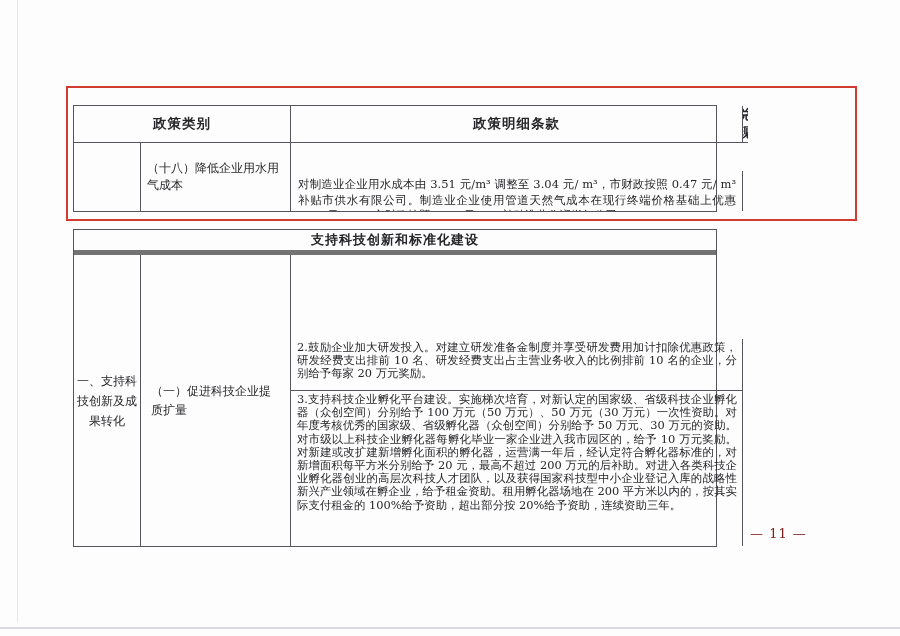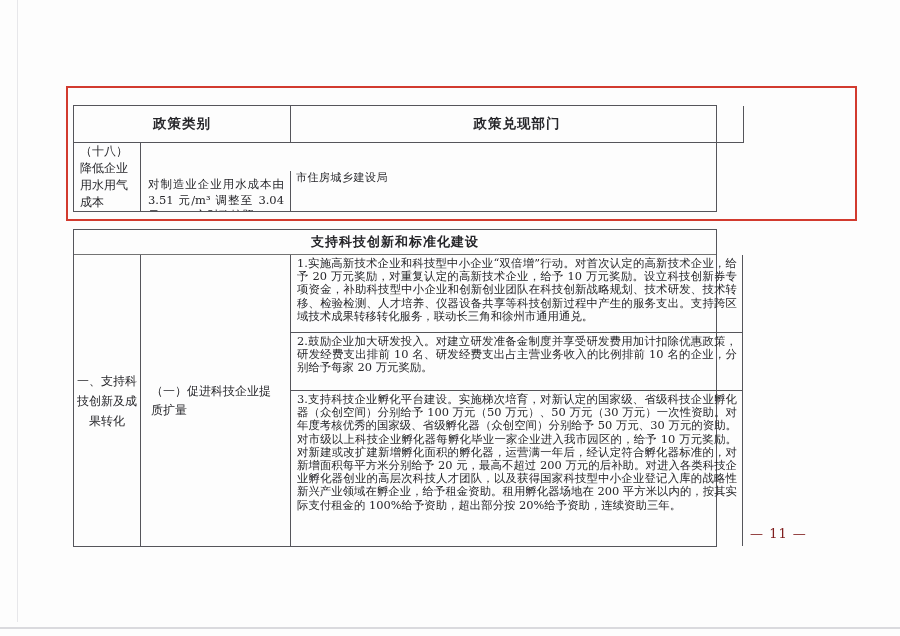--- a/index.html
+++ b/index.html
@@ -46,21 +46,21 @@
     text-align:justify;
     margin-top:28px;
   }
   .cell-dept {
     display:flex; align-items:center;
     font-size:11px; padding-left:5px; letter-spacing:0.5px;
   }
 
   .t2 { top:229px; }
   .t2-title {
-    height:25px; border-bottom:1px solid #737373; box-sizing:border-box;
+    height:25px; border-bottom:5px solid #737373; box-sizing:border-box;
     display:flex; align-items:center; justify-content:center;
     font-weight:bold; font-size:13px; letter-spacing:1px;
   }
   .t2-body {
     display:grid;
     grid-template-columns:67px 150px 452px 1fr;
     grid-template-rows:78px 58px 155px;
   }
   .cell-cat1 {
     grid-column:1; grid-row:1 / 4;
@@ -92,40 +92,40 @@
 
 <div>
 
   <div class="scan-edge-left"></div>
   <div class="scan-edge-bottom"></div>
 
   <div class="redbox"></div>
 
   <div class="tbl t1">
     <div class="cell th h-cat br bb">政策类别</div>
+    <div class="cell th br bb">政策明细条款</div>
     <div class="cell th bb">政策兑现部门</div>
 
     <div class="cell br"></div>
     <div class="cell cell-cat br">
       <span>（十八）降低企业用水用气成本</span>
     </div>
     <div class="cell cell-detail-top br">对制造业企业用水成本由 3.51 元/m³ 调整至 3.04 元/ m³，市财政按照 0.47 元/ m³ 补贴市供水有限公司。制造业企业使用管道天然气成本在现行终端价格基础上优惠 0.12 元/ m³，市财政按照 0.12 元/ m³ 补贴淮北华润燃气公司。</div>
     <div class="cell cell-dept">
       <span>市住房城乡建设局</span>
     </div>
   </div>
 
   <div class="tbl t2">
     <div class="t2-title">支持科技创新和标准化建设</div>
     <div class="t2-body">
       <div class="cell cell-cat1 br">一、支持科技创新及成果转化</div>
       <div class="cell cell-cat2 br">（一）促进科技企业提质扩量</div>
 
-      <div class="cell item br bb" style="grid-row:1;">1.实施高新技术企业和科技型中小企业“双倍增”行动。对首次认定的高新技术企业，给予 20 万元奖励，对重复认定的高新技术企业，给予 10 万元奖励。设立科技创新券专项资金，补助科技型中小企业和创新创业团队在科技创新战略规划、技术研发、技术转移、检验检测、人才培养、仪器设备共享等科技创新过程中产生的服务支出。支持跨区域技术成果转移转化服务，联动长三角和徐州市通用通兑。</div>
-      <div class="cell item br bb" style="grid-row:2;">2.鼓励企业加大研发投入。对建立研发准备金制度并享受研发费用加计扣除优惠政策，研发经费支出排前 10 名、研发经费支出占主营业务收入的比例排前 10 名的企业，分别给予每家 20 万元奖励。</div>
+      <div class="cell item br bb" style="grid-row:2;margin-top:6px;">2.鼓励企业加大研发投入。对建立研发准备金制度并享受研发费用加计扣除优惠政策，研发经费支出排前 10 名、研发经费支出占主营业务收入的比例排前 10 名的企业，分别给予每家 20 万元奖励。</div>
       <div class="cell item br" style="grid-row:3;">3.支持科技企业孵化平台建设。实施梯次培育，对新认定的国家级、省级科技企业孵化器（众创空间）分别给予 100 万元（50 万元）、50 万元（30 万元）一次性资助。对年度考核优秀的国家级、省级孵化器（众创空间）分别给予 50 万元、30 万元的资助。对市级以上科技企业孵化器每孵化毕业一家企业进入我市园区的，给予 10 万元奖励。对新建或改扩建新增孵化面积的孵化器，运营满一年后，经认定符合孵化器标准的，对新增面积每平方米分别给予 20 元，最高不超过 200 万元的后补助。对进入各类科技企业孵化器创业的高层次科技人才团队，以及获得国家科技型中小企业登记入库的战略性新兴产业领域在孵企业，给予租金资助。租用孵化器场地在 200 平方米以内的，按其实际支付租金的 100%给予资助，超出部分按 20%给予资助，连续资助三年。</div>
 
     </div>
   </div>
 
   <div class="pagenum">— 11 —</div>
 
 </div>
 
 </body></html>

